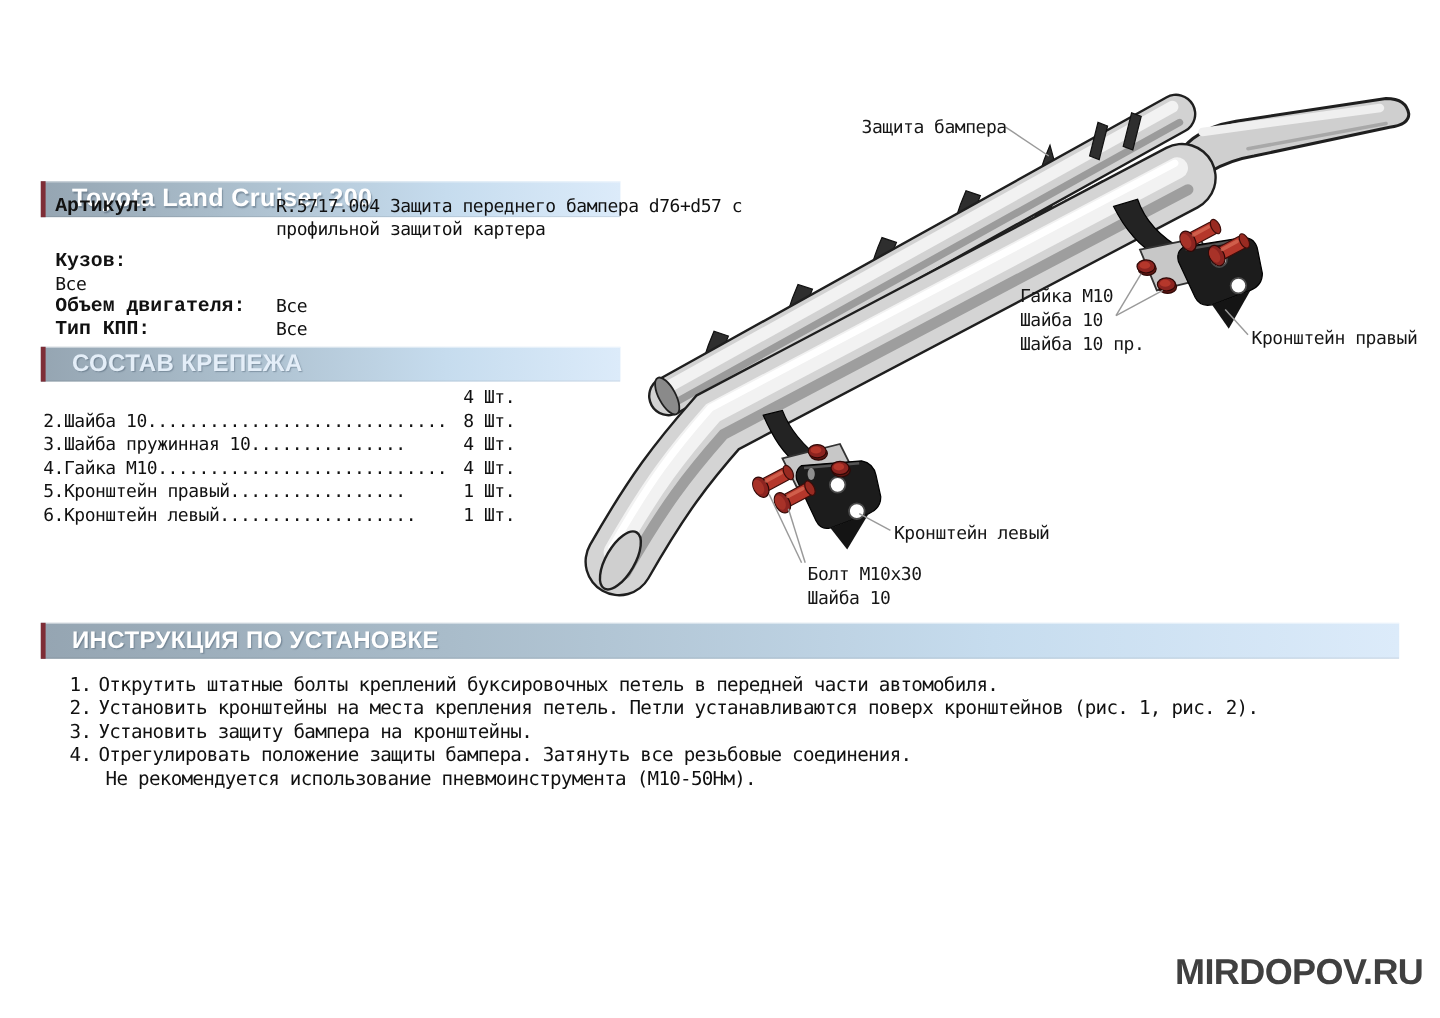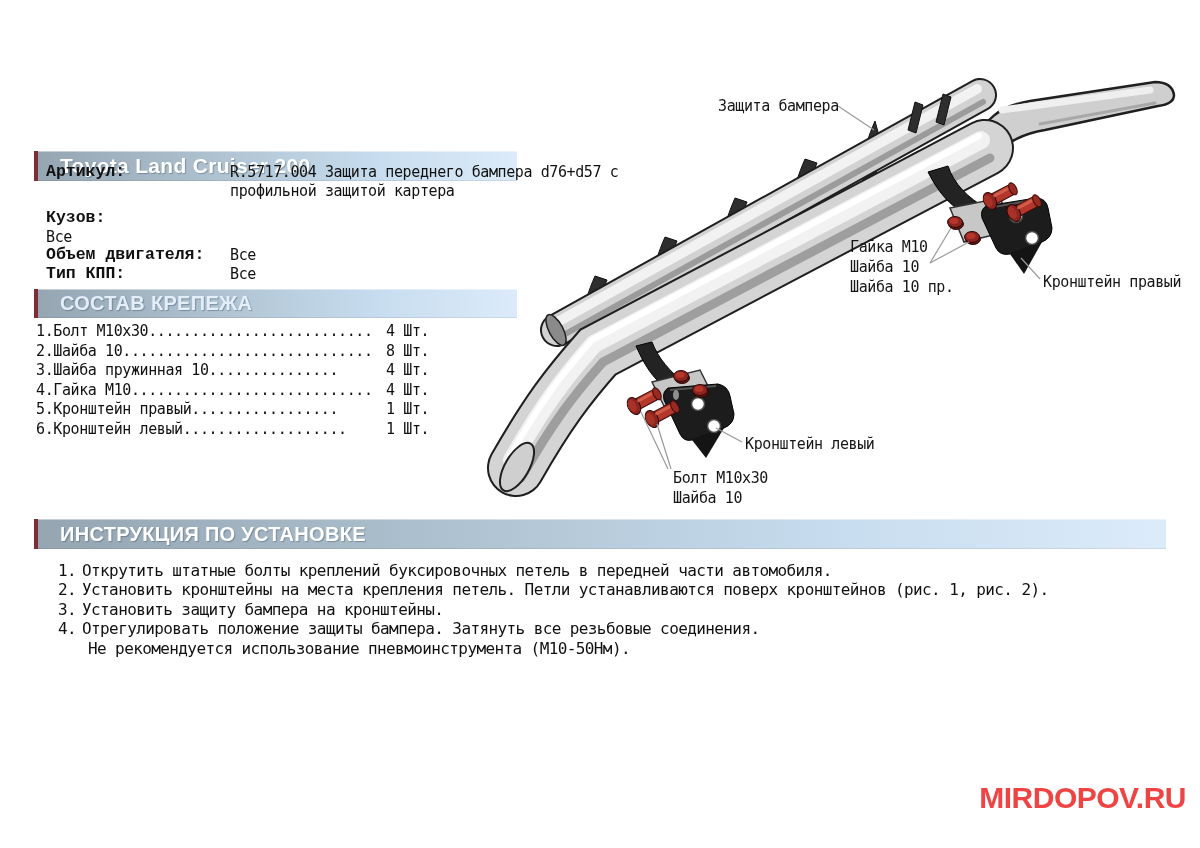--- a/index.html
+++ b/index.html
@@ -31,22 +31,22 @@
 
   
   .steps{position:absolute;left:58px;top:561px;width:1120px;
          font-family:"DejaVu Sans Mono",monospace;font-size:16px;letter-spacing:-0.6px;
          line-height:19.4px;}
   .step{white-space:nowrap;}
   .step .num{display:inline-block;width:24px;}
   .step-note{padding-left:30px;white-space:nowrap;}
 
   
-  .watermark{position:absolute;right:14px;bottom:33px;font-weight:bold;font-size:30px;
-             letter-spacing:-0.5px;color:#ef4444;font-family:"Liberation Sans",sans-serif;}
+  .watermark{position:absolute;right:14px;bottom:20px;font-weight:bold;font-size:30px;
+             letter-spacing:-0.5px;color:#404040;font-family:"Liberation Sans",sans-serif;}
 
   svg text{font-family:"DejaVu Sans Mono",monospace;font-size:15px;fill:#161616;letter-spacing:-0.4px;}
 </style>
 </head>
 <body>
 
 <svg class="abs" style="left:0;top:0" width="1200" height="848" viewBox="0 0 1200 848">
   <defs>
     <g id="boltProto">
       <g transform="rotate(-28)">
@@ -183,21 +183,20 @@
   </div>
 </div>
 
 <div class="bar" style="top:289px;width:483px;height:29px;align-items:center;">
   <div class="stripe"></div>
   <div class="bar-label tint">СОСТАВ КРЕПЕЖА</div>
 </div>
 
 <div class="parts">
   <div class="part-row">
-    <span>1.Болт М10х30..........................</span>
     <span class="part-qty">4 Шт.</span>
   </div>
   <div class="part-row">
     <span>2.Шайба 10.............................</span>
     <span class="part-qty">8 Шт.</span>
   </div>
   <div class="part-row">
     <span>3.Шайба пружинная 10...............</span>
     <span class="part-qty">4 Шт.</span>
   </div>

